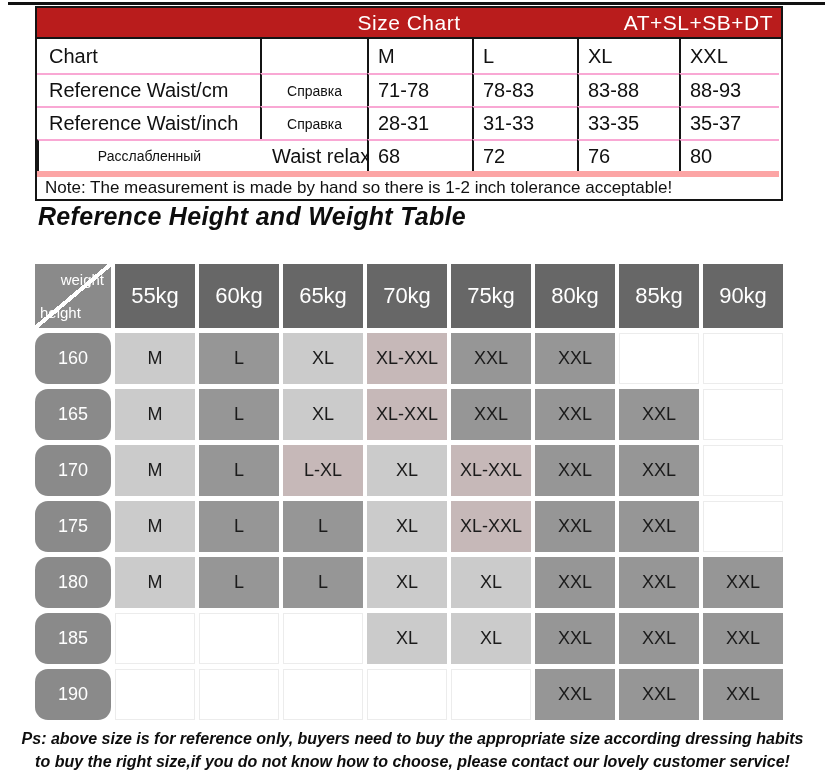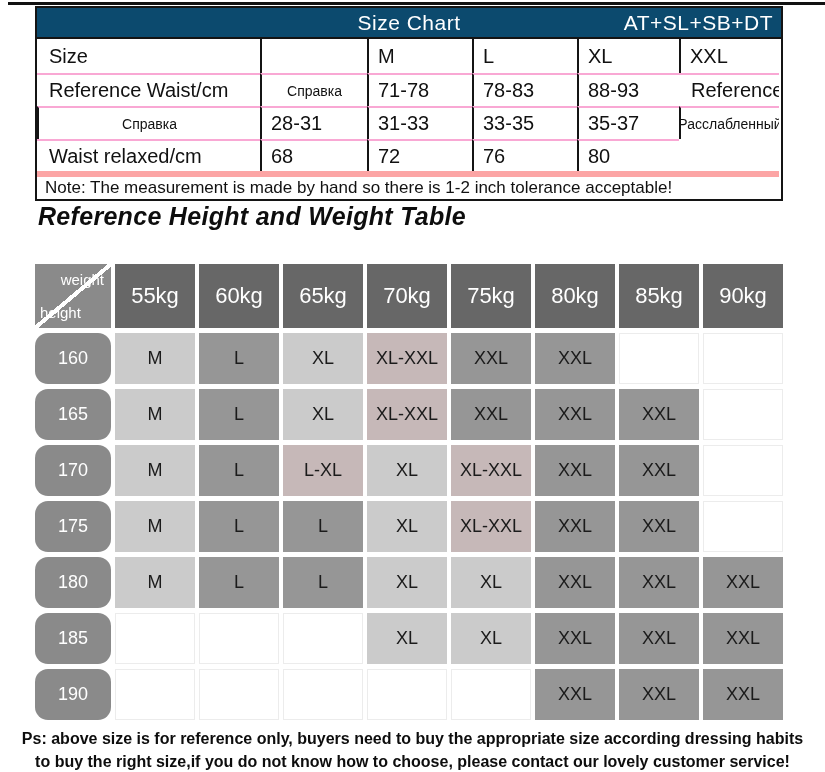--- a/index.html
+++ b/index.html
@@ -6,21 +6,21 @@
   .canvas{
     position:relative;width:825px;height:772px;background:#ffffff;
     font-family:"Liberation Sans","DejaVu Sans",sans-serif;color:#111;
     overflow:hidden;
   }
   .top-rule{position:absolute;left:8px;top:2px;width:817px;height:3px;background:#111;}
 
   
   .size-table{position:absolute;left:35px;top:6px;width:748px;}
   .st-header{
-    position:relative;height:33px;background:#0c4a6e;border:2px solid #141414;
+    position:relative;height:33px;background:#b91c1c;border:2px solid #141414;
     box-sizing:border-box;color:#fff;
   }
   .st-title{
     position:absolute;left:0;right:0;top:50%;transform:translateY(-52%);
     text-align:center;font-size:21px;letter-spacing:.5px;
   }
   .st-code{
     position:absolute;right:8px;top:50%;transform:translateY(-52%);
     font-size:21px;letter-spacing:.5px;
   }
@@ -78,48 +78,49 @@
   .m-corner .corner-top{position:absolute;top:7px;right:7px;font-size:15px;}
   .m-corner .corner-bottom{position:absolute;bottom:7px;left:5px;font-size:15px;}
   .tone-light{background:#cbcbcb;}
   .tone-medium{background:#969696;}
   .tone-pink{background:#c6b8b8;}
   .tone-empty{background:#ffffff;border:1px solid #ececec;}
 
   
   .footer-note{
     position:absolute;left:18px;right:18px;top:727px;text-align:center;
-    font-size:16px;font-weight:bold;line-height:1.45;color:#0d0d0d;
+    font-size:16px;font-weight:bold;line-height:1.45;color:#0d0d0d;font-style:italic;
   }
 </style>
 </head>
 <body>
 
 <div class="canvas">
 
   <div class="top-rule"></div>
 
   <div class="size-table">
     <div class="st-header">
       <span class="st-title">Size Chart</span>
       <span class="st-code">AT+SL+SB+DT</span>
     </div>
     <div class="st-body">
 
-      <div class="st-cell first-col first-row">Size</div>
+      <div class="st-cell first-col first-row">Chart</div>
       <div class="st-cell small first-row"></div>
       <div class="st-cell first-row">M</div>
       <div class="st-cell first-row">L</div>
       <div class="st-cell first-row">XL</div>
       <div class="st-cell first-row">XXL</div>
 
       <div class="st-cell first-col">Reference Waist/cm</div>
       <div class="st-cell small">Справка</div>
       <div class="st-cell">71-78</div>
       <div class="st-cell">78-83</div>
+      <div class="st-cell">83-88</div>
       <div class="st-cell">88-93</div>
 
       <div class="st-cell first-col">Reference Waist/inch</div>
       <div class="st-cell small">Справка</div>
       <div class="st-cell">28-31</div>
       <div class="st-cell">31-33</div>
       <div class="st-cell">33-35</div>
       <div class="st-cell">35-37</div>
 
       <div class="st-cell small">Расслабленный</div>

